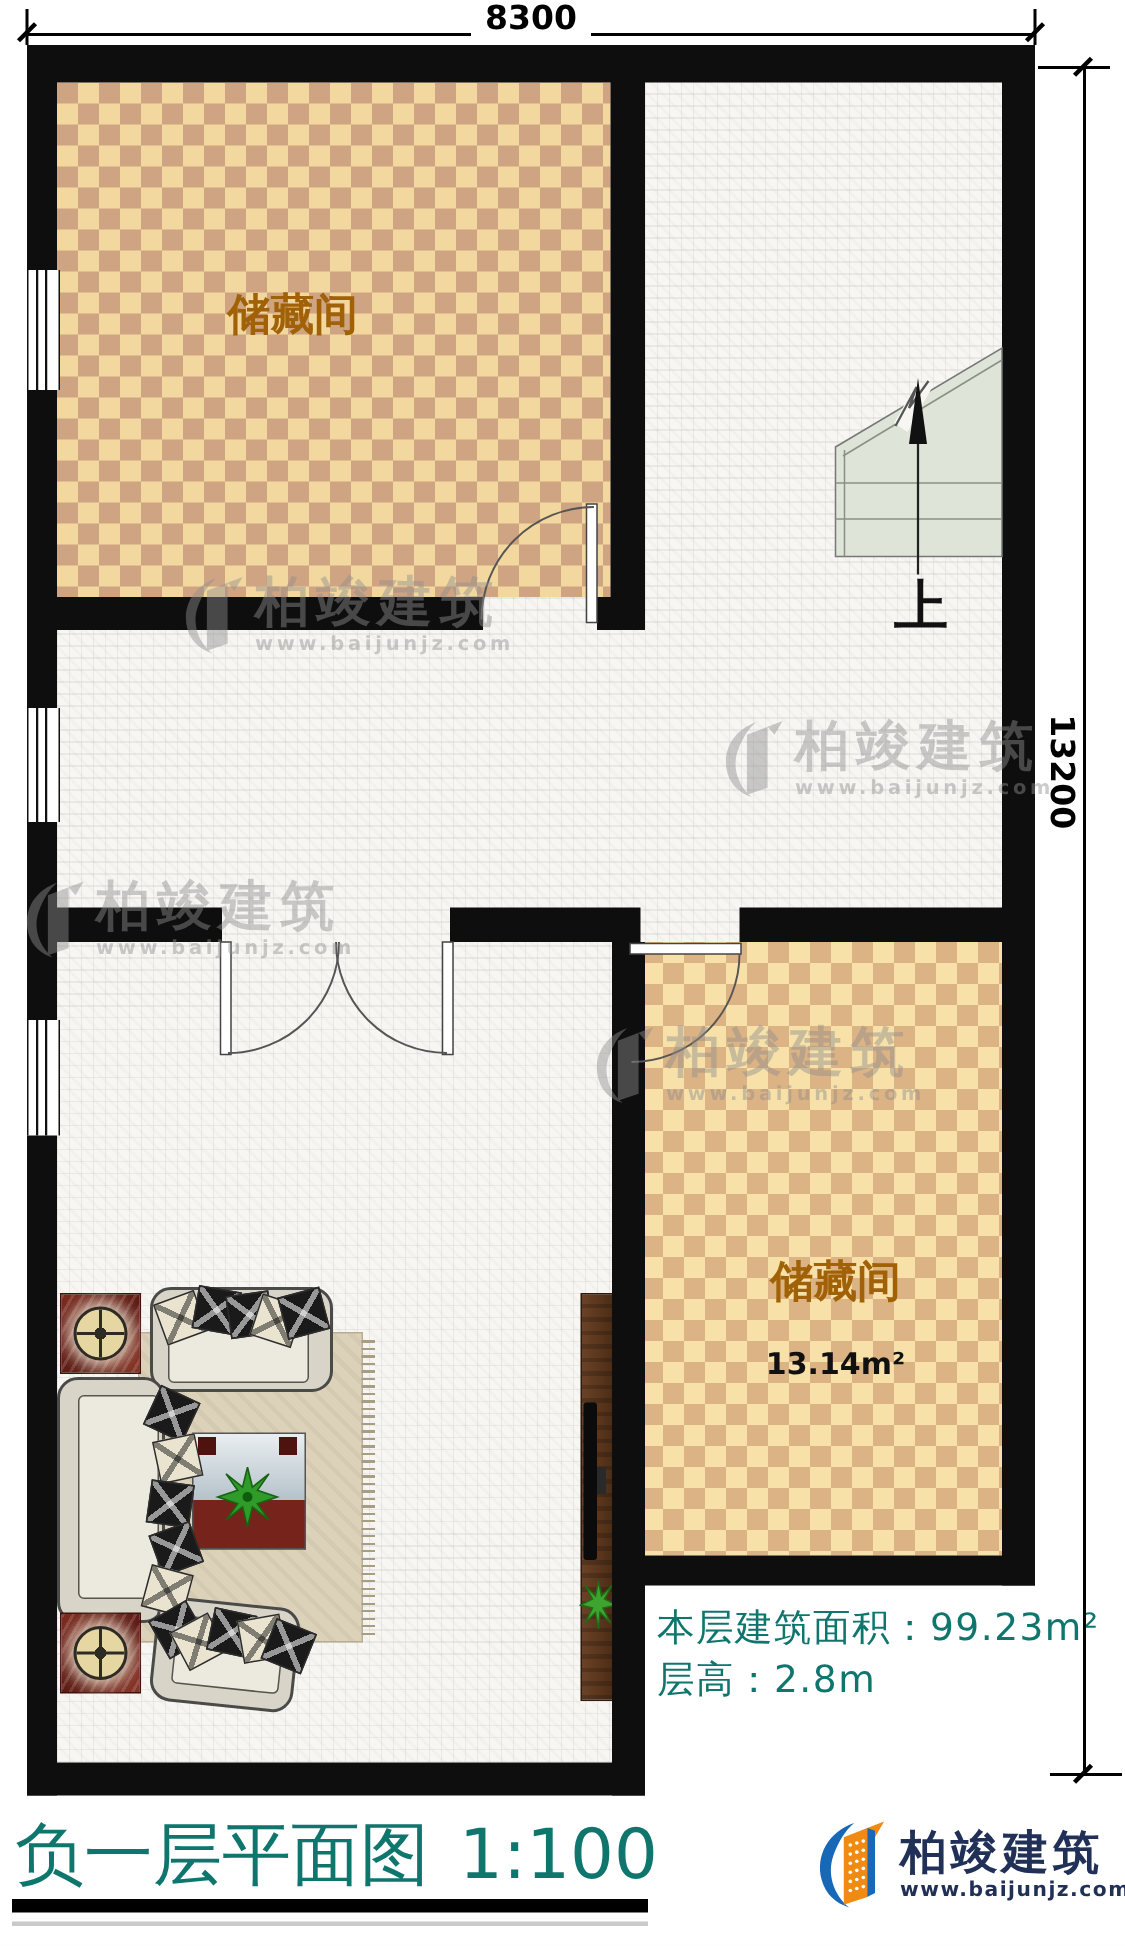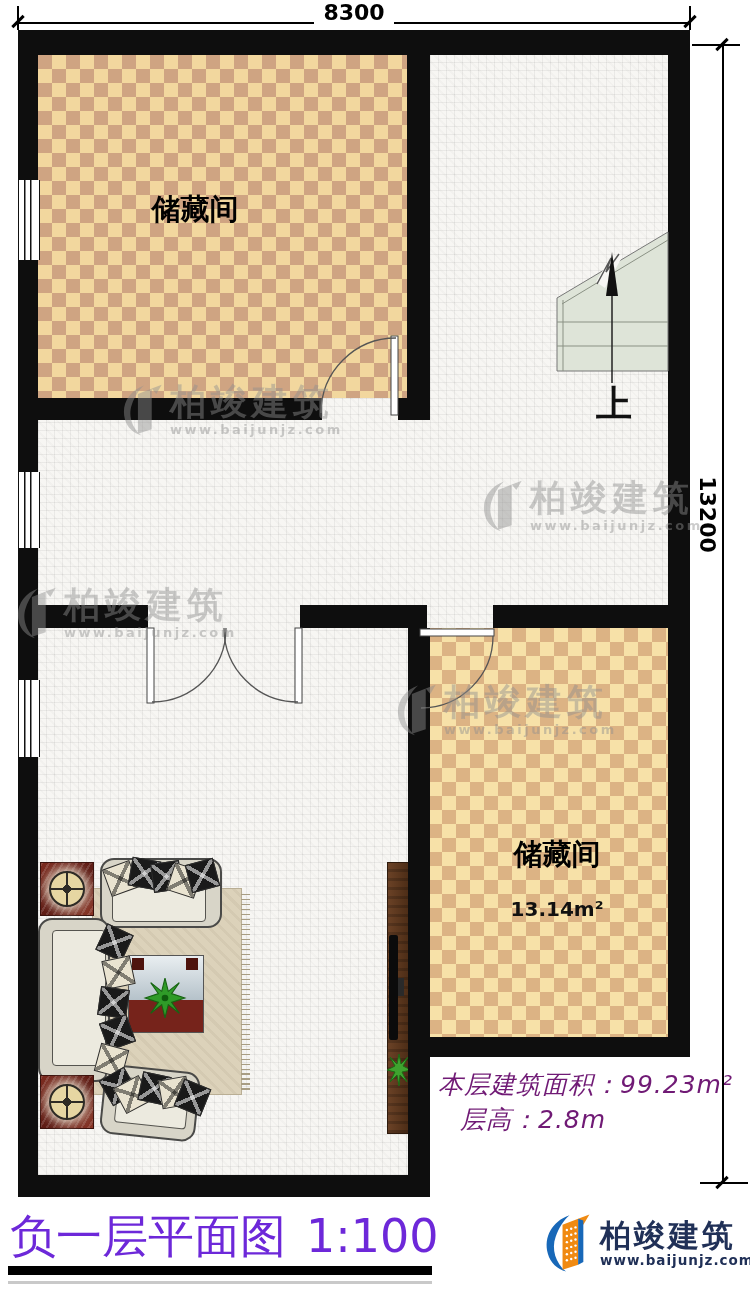--- a/index.html
+++ b/index.html
@@ -80,33 +80,33 @@
     background:linear-gradient(90deg,#6b4226,#4a2b15);
     background-image:repeating-linear-gradient(0deg, rgba(0,0,0,.18) 0 3px, transparent 3px 9px),
                      linear-gradient(90deg,#6b4226,#4a2b15);}
   .tv{left:389px;top:935px;width:9px;height:105px;background:#0b0b0b;border-radius:2px;z-index:4;}
   .tv-mount{left:398px;top:978px;width:6px;height:18px;background:#2a2a2a;z-index:4;}
 
   
   .overlay-svg{left:0;top:0;z-index:6;pointer-events:none;}
 
   
-  .room-title{z-index:7;text-align:center;font-weight:700;color:#000000;}
+  .room-title{z-index:7;text-align:center;font-weight:700;color:#a16207;}
   .room-area{z-index:7;text-align:center;font-weight:700;color:#111;}
   .lbl-s1-t{left:110px;top:190px;width:170px;font-size:29px;}
   .lbl-s1-a{left:110px;top:222px;width:170px;font-size:20px;}
   .lbl-hall{left:360px;top:493px;width:160px;font-size:26px;}
   .lbl-av-t{left:105px;top:738px;width:190px;font-size:33px;}
   .lbl-av-a{left:105px;top:773px;width:190px;font-size:23px;}
   .lbl-s2-t{left:472px;top:835px;width:170px;font-size:29px;}
   .lbl-s2-a{left:472px;top:866px;width:170px;font-size:20px;margin-top:31px;}
   .lbl-up{left:594px;top:380px;width:40px;font-size:36px;font-weight:700;color:#111;z-index:7;text-align:center;}
 
-  .info-text{z-index:7;color:#701a75;font-size:25px;letter-spacing:1px;font-style:italic;}
-  .info1{left:438px;top:1068px;} .info2{left:460px;top:1103px;}
+  .info-text{z-index:7;color:#0f766e;font-size:25px;letter-spacing:1px;}
+  .info1{left:438px;top:1068px;} .info2{left:438px;top:1103px;}
 
   
   .dim{z-index:7;}
   .dim-line-top{left:18px;top:22px;width:672px;height:1.5px;background:#000;}
   .dim-line-right{left:722px;top:44px;width:1.5px;height:1139px;background:#000;}
   .ext{background:#000;}
   .ext-tl{left:17px;top:6px;width:1.5px;height:24px;} .ext-tr{left:689px;top:6px;width:1.5px;height:24px;}
   .ext-rt{left:692px;top:44px;width:48px;height:1.5px;} .ext-rb{left:700px;top:1182px;width:48px;height:1.5px;}
   .tick{width:16px;height:3px;background:#000;transform:rotate(-45deg);}
   .tick-tl{left:10px;top:20px;} .tick-tr{left:682px;top:20px;}
@@ -116,21 +116,21 @@
   .dim-right-text{left:667px;top:502px;width:80px;transform:rotate(90deg);}
 
   
   .wm{z-index:9;display:flex;align-items:center;gap:6px;color:#8f8f8f;opacity:.45;}
   .wm-big{font-size:36px;font-weight:800;letter-spacing:5px;line-height:1;white-space:nowrap;}
   .wm-url{font-size:13px;font-weight:700;letter-spacing:2.5px;margin-top:2px;text-align:center;}
   .wm1{left:118px;top:382px;} .wm2{left:478px;top:478px;} .wm3{left:12px;top:585px;} .wm4{left:392px;top:682px;}
 
   
   .footer-title{left:10px;top:1206px;z-index:7;display:flex;align-items:baseline;gap:20px;
-    font-size:46px;font-weight:500;color:#6d28d9;white-space:nowrap;}
+    font-size:46px;font-weight:500;color:#0f766e;white-space:nowrap;}
   .rule-thick{left:8px;top:1266px;width:424px;height:9px;background:#000;z-index:7;}
   .rule-thin{left:8px;top:1281px;width:424px;height:3px;background:#c9c9c9;z-index:7;}
   .brand{left:540px;top:1212px;z-index:7;display:flex;align-items:center;gap:8px;}
   .brand-name{font-size:31px;font-weight:800;color:#203057;letter-spacing:3px;line-height:1.1;white-space:nowrap;}
   .brand-url{font-size:13.5px;font-weight:700;color:#203057;letter-spacing:1px;white-space:nowrap;}
 </style>
 </head>
 <body>
 
 <div class="plan">

